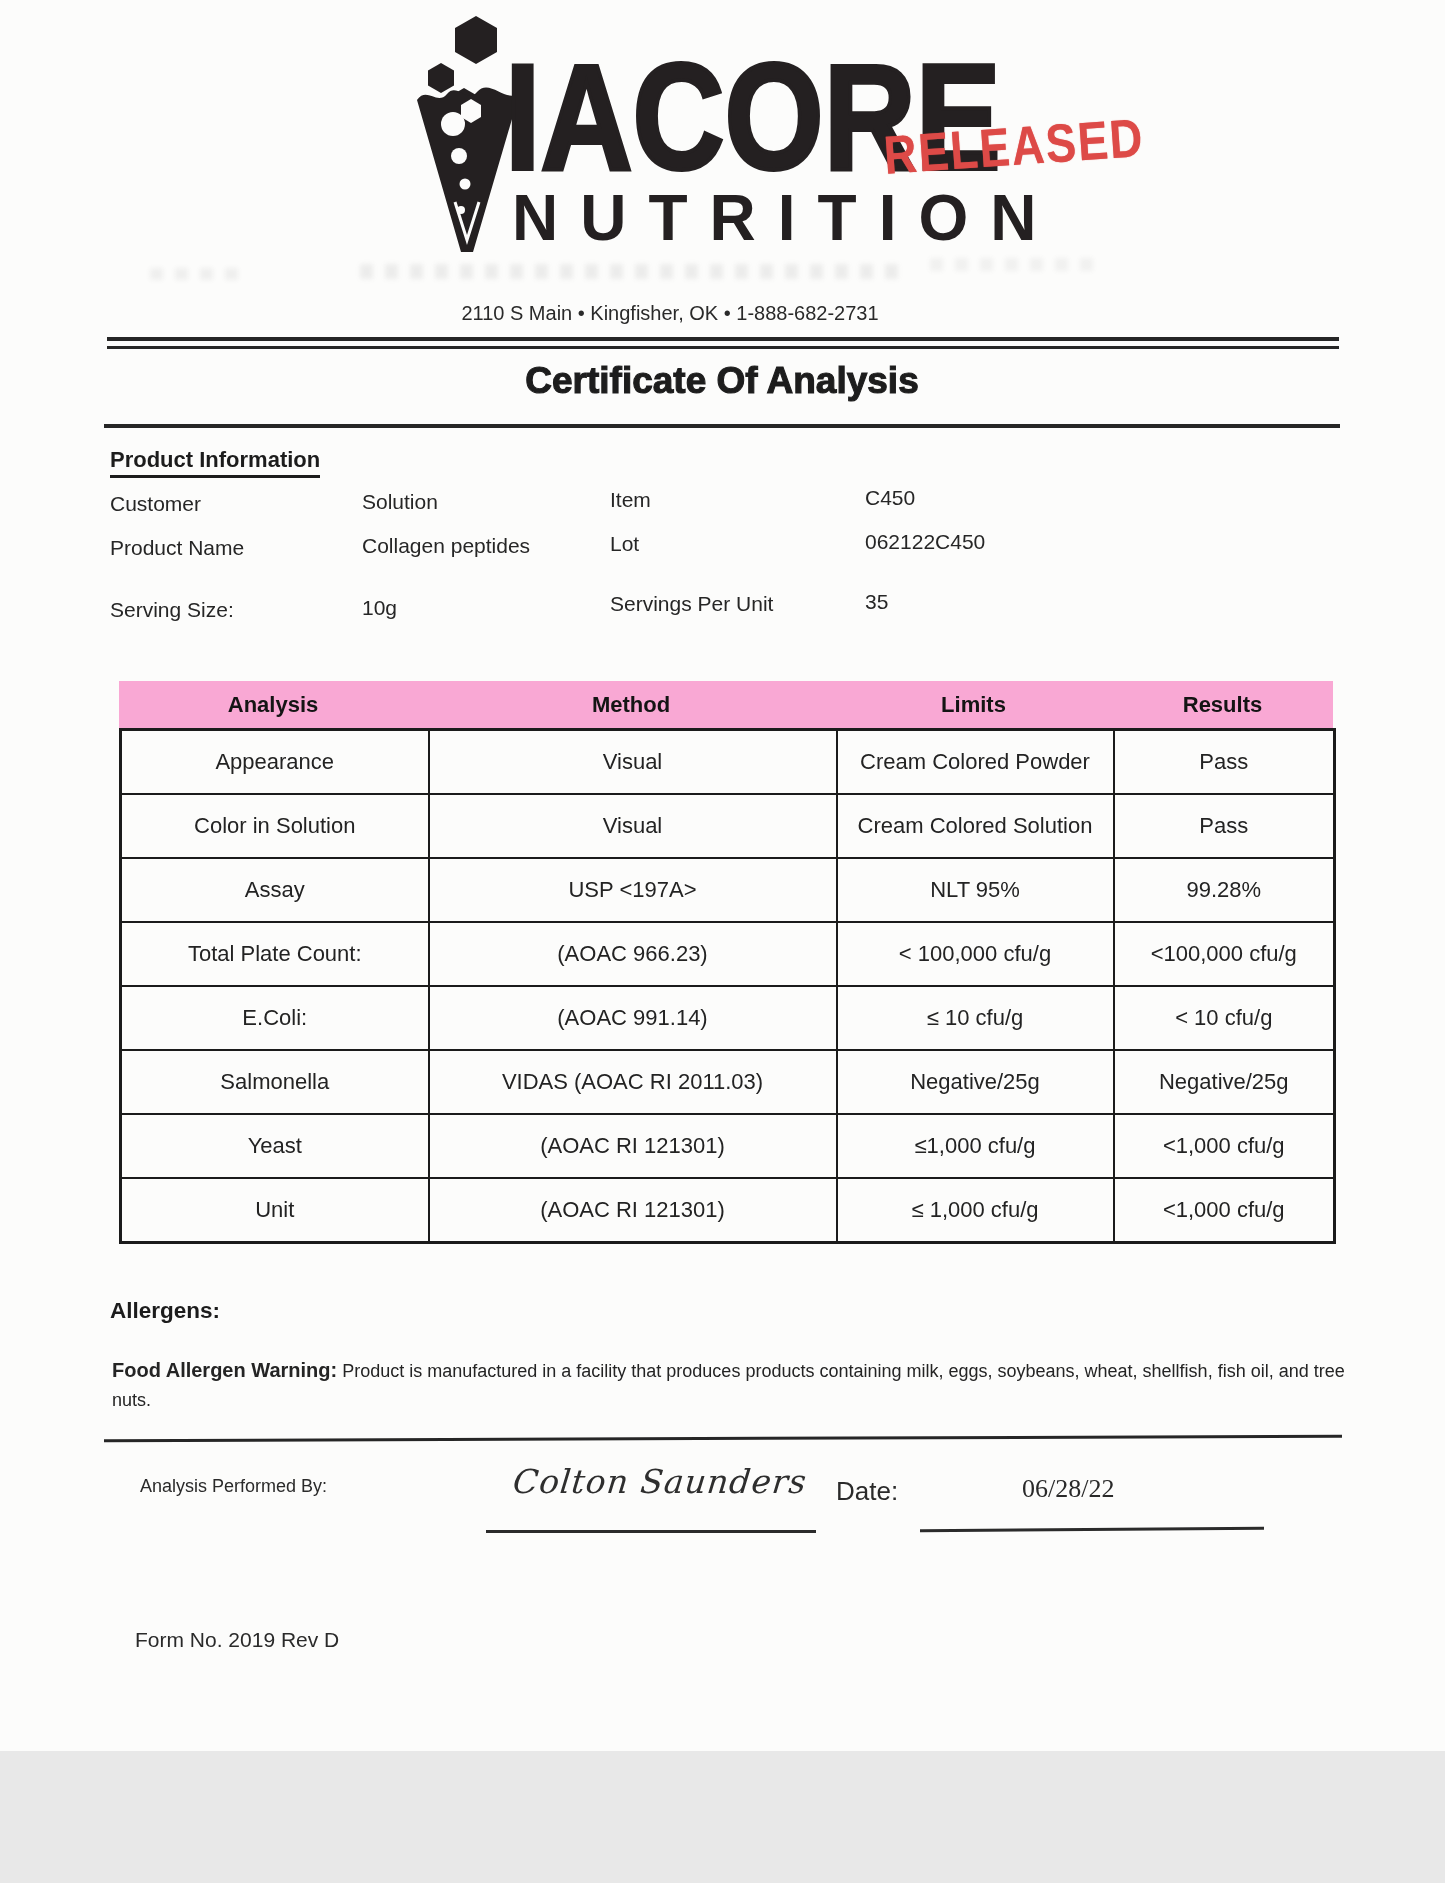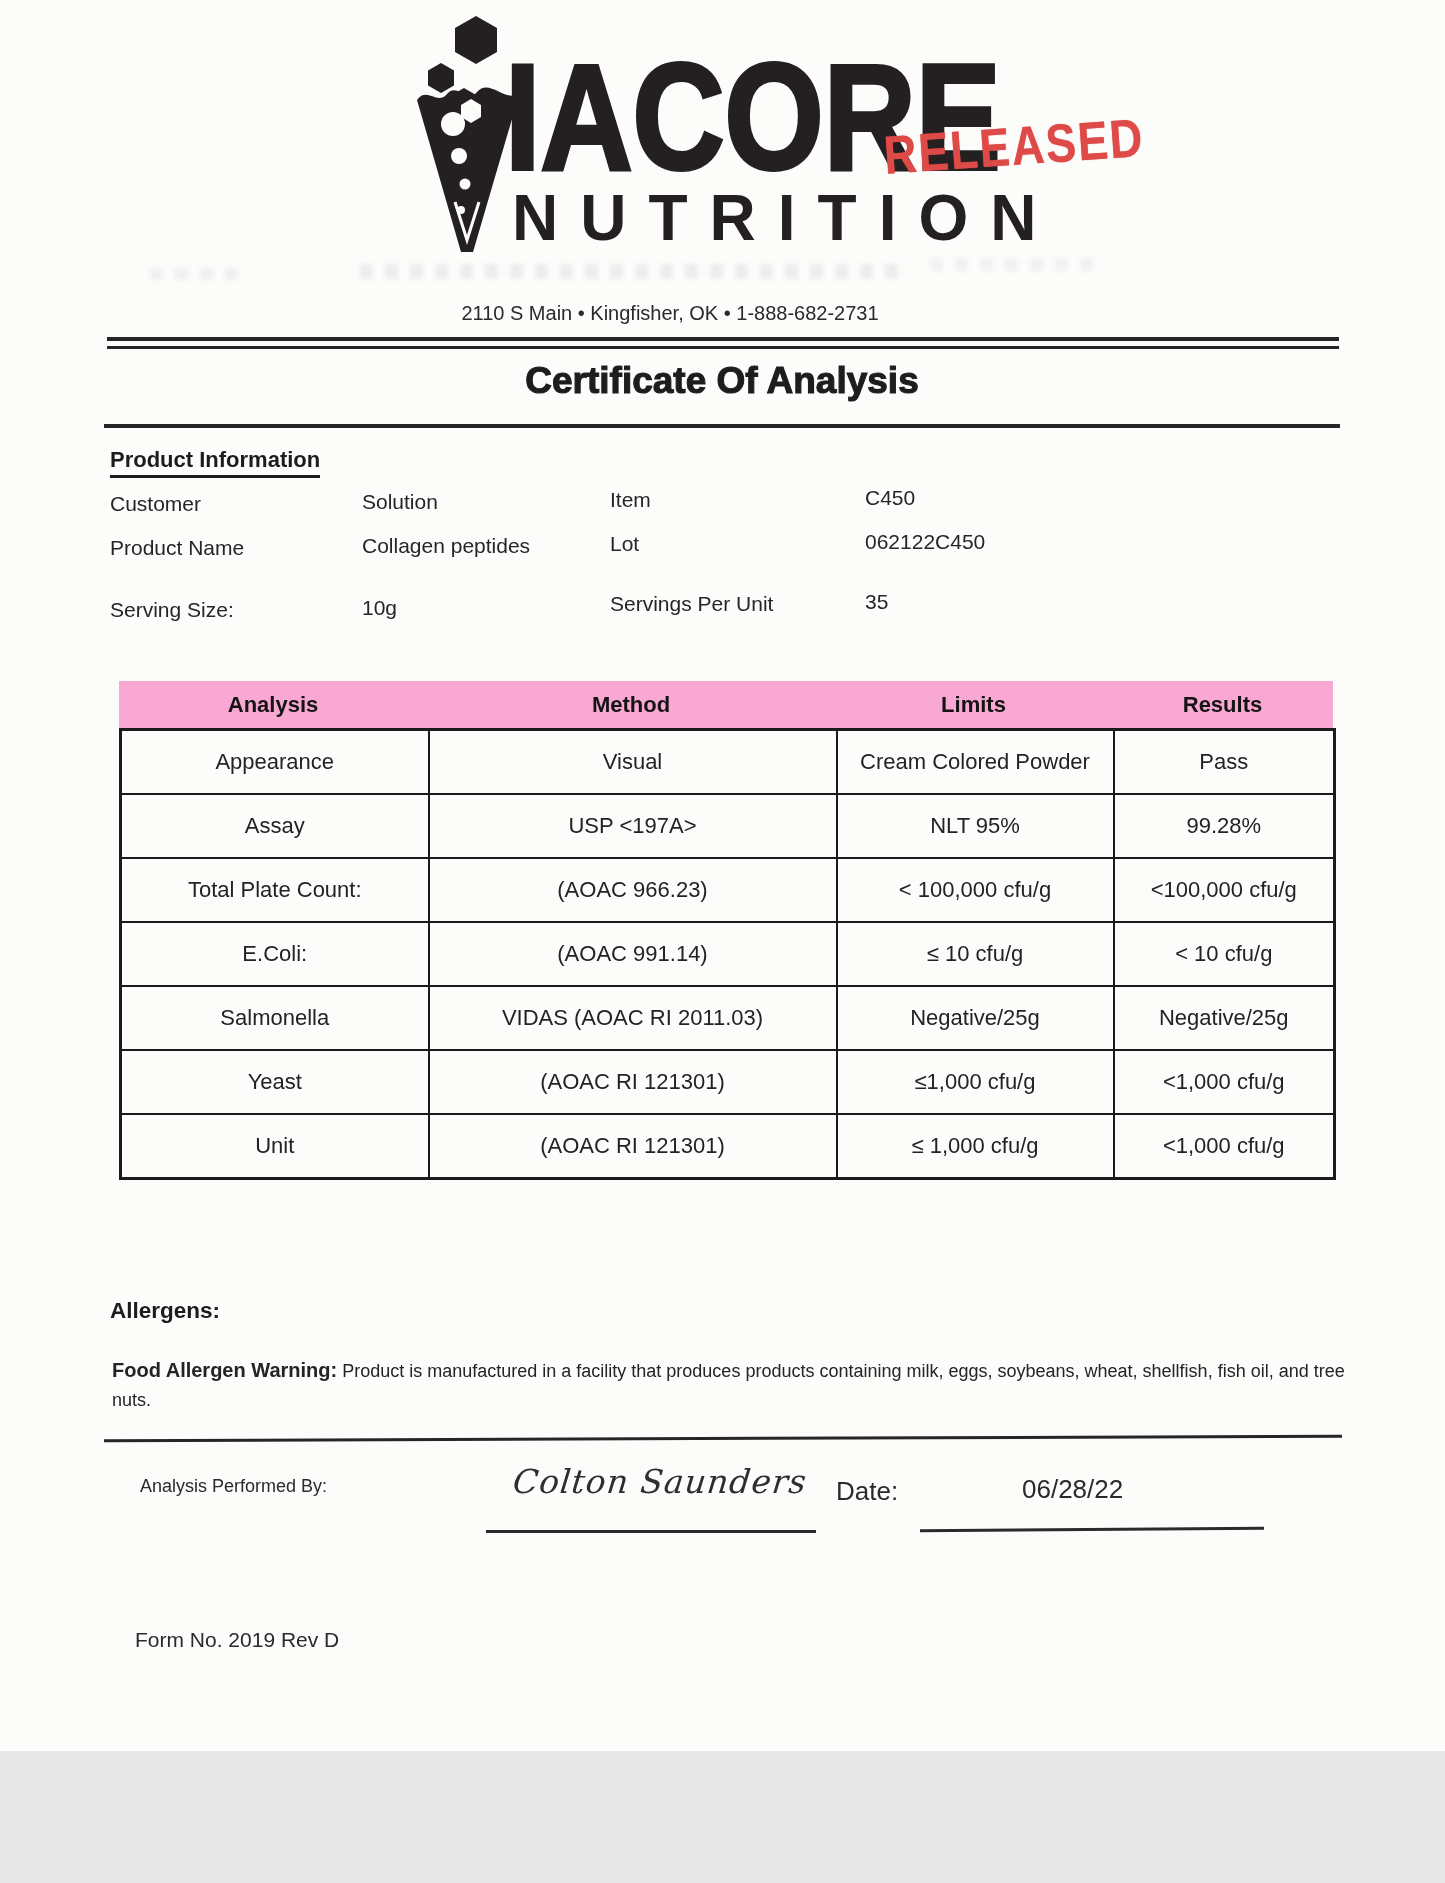--- a/index.html
+++ b/index.html
@@ -73,21 +73,21 @@
 
   
   .sig-label{left:140px;top:1476px;font-size:18px;color:#2a2a2a;}
   .signature{
     left:500px;top:1462px;width:320px;text-align:center;
     font-family:"DejaVu Serif", serif;font-style:italic;font-size:33px;color:#2e2e2e;
     transform:skewX(-6deg);letter-spacing:1px;
   }
   .sig-line{left:486px;top:1530px;width:330px;height:3px;background:#2b2b2b;}
   .date-label{left:836px;top:1476px;font-size:26px;color:#2a2a2a;}
-  .date-value{left:1022px;top:1474px;font-size:26px;color:#2a2a2a;}
+  .date-value{left:1022px;top:1474px;font-size:26px;color:#2a2a2a;font-family:Liberation Serif, serif;}
   .date-line{left:920px;top:1528px;width:344px;height:3px;background:#2b2b2b;transform:rotate(-0.4deg);}
 
   .form-no{left:135px;top:1628px;font-size:21px;color:#2a2a2a;}
 
   
   .ghost{
     background:repeating-linear-gradient(90deg, rgba(110,110,110,.20) 0 13px, transparent 13px 25px);
     filter:blur(2.5px);border-radius:2px;
   }
   .g1{left:360px;top:264px;width:540px;height:15px;opacity:.55;}
@@ -164,20 +164,26 @@
         <col style="width:221px">
       </colgroup>
     <tbody>
         <tr>
       <td>Appearance</td>
       <td>Visual</td>
       <td>Cream Colored Powder</td>
       <td>Pass</td>
     </tr>
     <tr>
+      <td>Color in Solution</td>
+      <td>Visual</td>
+      <td>Cream Colored Solution</td>
+      <td>Pass</td>
+    </tr>
+    <tr>
       <td>Assay</td>
       <td>USP &lt;197A&gt;</td>
       <td>NLT 95%</td>
       <td>99.28%</td>
     </tr>
     <tr>
       <td>Total Plate Count:</td>
       <td>(AOAC 966.23)</td>
       <td>&lt; 100,000 cfu/g</td>
       <td>&lt;100,000 cfu/g</td>

